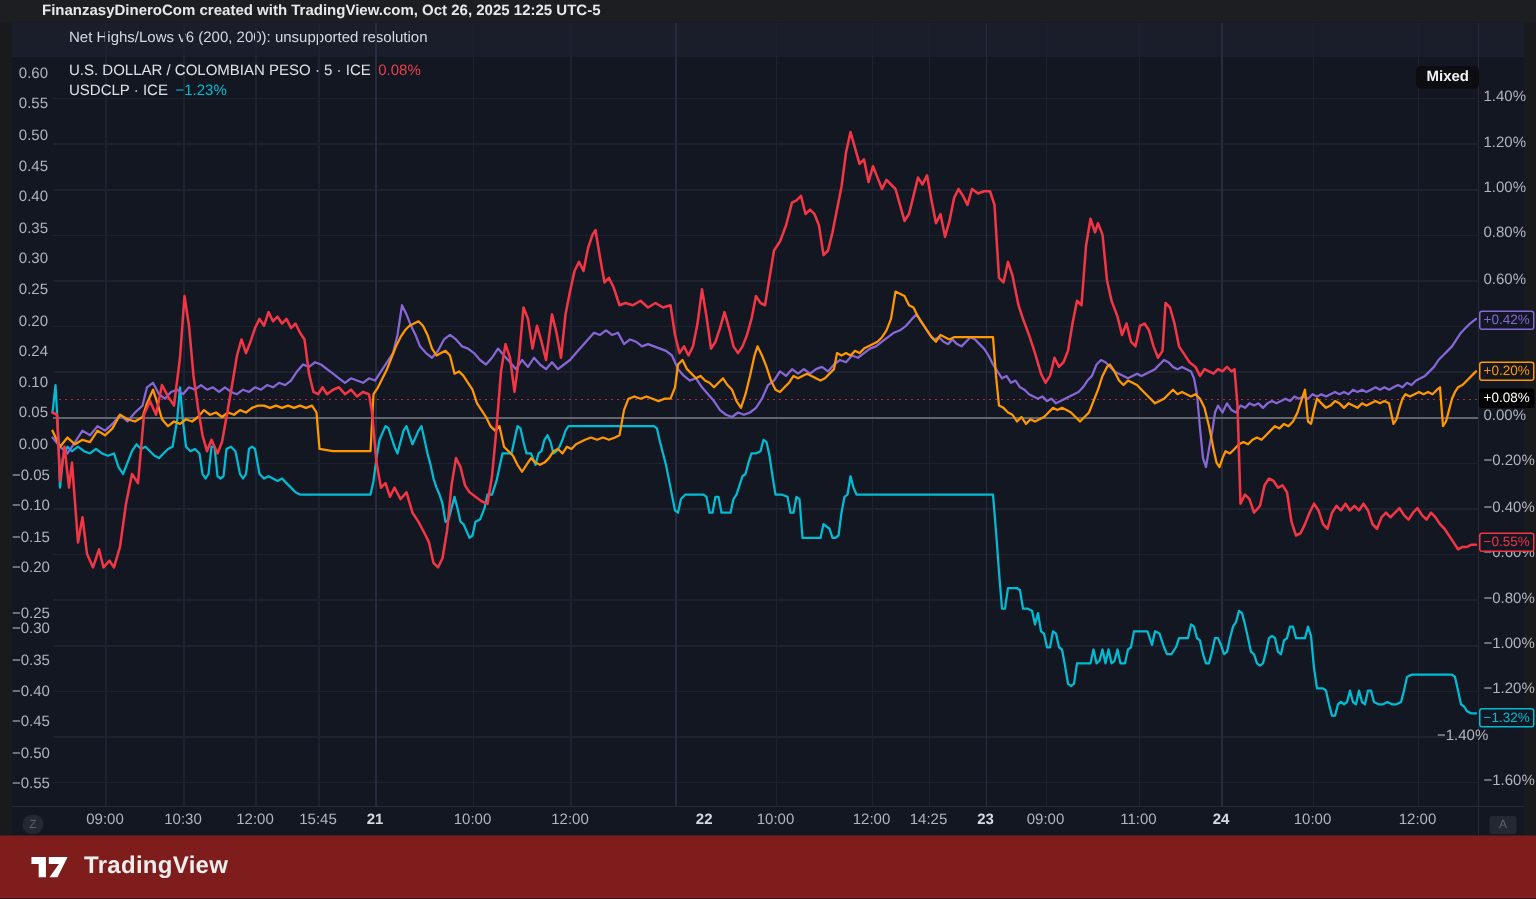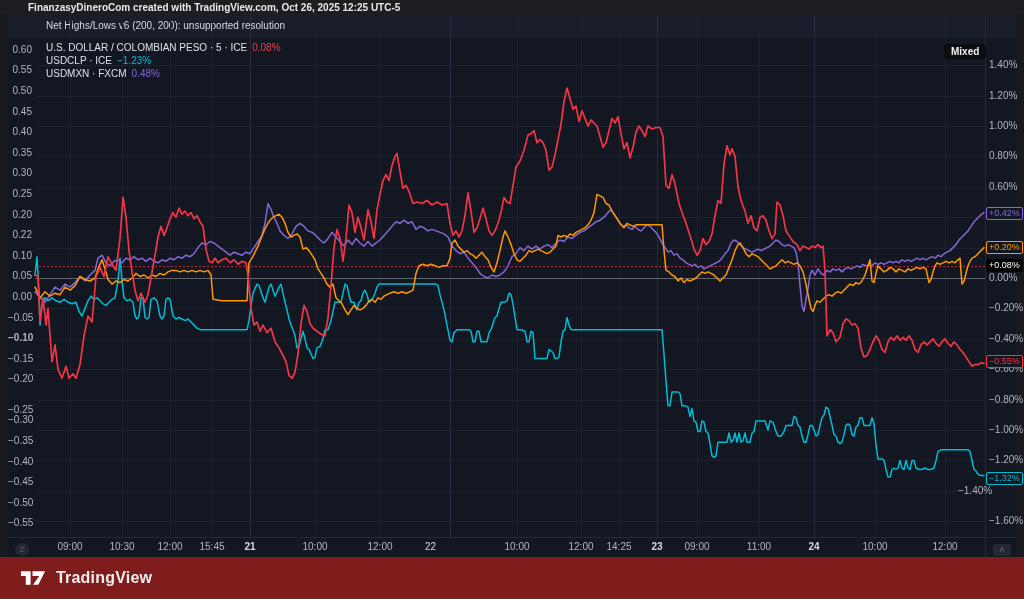--- a/index.html
+++ b/index.html
@@ -72,41 +72,40 @@
       <line x1="35" y1="266.34" x2="985" y2="266.34" stroke="#f23645" stroke-width="1" stroke-dasharray="1.5 2.5" opacity="0.7" shape-rendering="crispEdges"></line>
       <polyline points="35,275.0 37,256.7 39,293.2 40,325.1 42,305.4 45,297.8 48,300.8 52,297.8 56,300.8 60,302.3 64,299.3 68,302.3 72,303.8 76,302.3 79,311.4 82,316.0 85,308.4 88,300.8 91,296.2 94,299.3 97,297.8 100,300.8 103,303.8 106,305.4 109,302.3 112,299.3 115,297.8 118,281.0 120,258.2 122,281.0 124,297.8 127,300.8 130,299.3 133,302.3 135,316.0 137,319.0 139,316.0 141,297.8 143,297.8 145,317.5 147,319.0 149,317.5 151,299.3 154,297.8 157,300.8 160,316.0 162,319.0 164,316.0 166,299.3 168,297.8 170,299.3 173,316.0 176,319.0 179,317.5 182,319.0 185,320.6 188,319.0 191,322.1 194,325.1 197,328.2 200,329.7 215,329.7 232,329.7 247,329.7 249,320.6 251,305.4 253,293.2 255,288.6 257,284.1 259,285.6 261,291.7 263,297.8 265,302.3 267,294.7 269,287.1 271,284.1 273,290.2 275,296.2 277,291.7 279,287.1 281,284.1 283,293.2 285,302.3 287,309.9 289,319.0 291,325.1 293,329.7 295,335.8 297,347.9 299,346.4 301,338.8 303,331.2 305,338.8 307,347.9 309,349.4 311,354.0 313,358.6 315,357.0 317,347.9 320,346.4 323,338.8 325,329.7 328,329.7 331,320.6 333,311.4 335,302.3 338,302.3 341,302.3 343,293.2 345,284.1 347,285.6 349,294.7 351,302.3 354,302.3 357,309.9 359,302.3 361,300.8 363,293.2 365,290.2 367,294.7 369,302.3 371,300.8 373,297.8 375,293.2 377,287.1 379,284.1 388,284.1 400,284.1 412,284.1 424,284.1 436,284.1 438,285.6 440,294.7 444,309.9 447,325.1 450,340.3 452,341.8 454,332.7 457,329.7 463,329.7 469,329.7 471,331.2 473,341.8 475,341.8 477,331.2 479,331.2 481,341.8 484,341.8 487,341.8 489,332.7 491,329.7 493,323.6 495,317.5 497,316.0 499,308.4 501,302.3 504,302.3 507,300.8 509,293.2 511,294.7 513,303.8 515,317.5 517,329.7 521,329.7 525,331.2 527,341.8 529,341.8 531,331.2 533,332.7 535,358.6 539,358.6 544,358.6 547,358.6 549,349.4 551,351.0 553,352.5 555,358.6 557,358.6 559,357.0 561,341.8 563,331.2 565,329.7 567,317.5 569,325.1 571,329.7 578,329.7 586,329.7 594,329.7 602,329.7 612,329.7 624,329.7 636,329.7 648,329.7 658,329.7 662,329.7 664,354.0 666,381.4 668,405.7 670,405.7 672,392.0 675,392.0 678,392.0 680,393.5 682,405.7 685,405.7 688,407.2 690,416.3 692,408.7 694,420.9 696,422.4 698,431.5 700,431.5 702,420.9 704,422.4 706,431.5 708,433.0 710,443.7 712,455.8 714,457.4 716,455.8 718,442.2 721,442.2 724,442.2 727,442.2 729,433.0 731,442.2 733,440.6 735,433.0 737,442.2 739,433.0 741,442.2 743,440.6 745,433.0 747,442.2 750,442.2 752,433.0 754,431.5 756,420.9 759,420.9 762,420.9 765,420.9 768,430.0 770,420.9 773,422.4 776,431.5 778,436.1 781,436.1 784,431.5 786,425.4 789,425.4 792,425.4 794,416.3 796,417.8 798,425.4 800,427.0 802,436.1 804,442.2 806,442.2 808,434.6 810,425.4 812,425.4 814,430.0 816,436.1 818,434.6 820,425.4 822,417.8 824,414.8 826,407.2 828,408.7 830,416.3 832,425.4 834,434.6 836,436.1 838,442.2 840,443.7 842,442.2 844,434.6 846,425.4 848,423.9 850,425.4 852,434.6 854,436.1 856,427.0 858,425.4 860,417.8 862,417.8 864,425.4 867,425.4 870,425.4 872,417.8 874,423.9 876,445.2 878,458.9 880,458.9 882,458.9 884,460.4 886,469.5 888,477.1 890,477.1 892,469.5 894,468.0 896,469.5 898,468.0 900,460.4 902,468.0 904,469.5 906,460.4 908,468.0 910,469.5 912,460.4 914,460.4 916,468.0 919,469.5 922,469.5 925,468.0 928,469.5 931,469.5 934,468.0 936,460.4 938,451.3 941,449.8 944,449.8 948,449.8 952,449.8 956,449.8 960,449.8 964,449.8 968,449.8 970,451.3 972,460.4 974,469.5 976,471.0 978,474.1 981,475.6 984,475.6" fill="none" stroke="#00bcd4" stroke-width="1.5" stroke-linejoin="round" stroke-linecap="round"></polyline>
       <polyline points="35,291.7 40,297.8 45,302.3 50,294.7 55,287.1 60,290.2 65,284.1 70,287.1 75,282.6 80,276.5 85,281.0 90,275.0 95,270.4 98,258.2 102,255.2 106,262.8 110,265.8 114,261.3 118,259.8 122,262.8 126,258.2 130,259.8 134,256.7 138,259.8 142,258.2 146,261.3 150,258.2 154,261.3 158,262.8 162,259.8 166,261.3 170,258.2 174,259.8 178,256.7 182,258.2 186,255.2 190,256.7 194,253.7 198,247.6 202,243.0 206,244.6 210,241.5 214,243.0 218,246.1 222,249.1 226,252.2 230,255.2 234,252.2 238,253.7 242,255.2 246,252.2 250,253.7 254,247.6 258,241.5 262,235.4 265,223.3 268,203.5 271,209.6 274,217.2 277,223.3 280,230.9 284,235.4 288,238.5 292,233.9 296,226.3 300,223.3 304,226.3 308,230.9 312,232.4 316,235.4 320,240.0 324,243.0 328,238.5 332,232.4 336,237.0 340,241.5 344,246.1 348,240.0 352,244.6 356,238.5 360,243.0 364,246.1 368,241.5 372,246.1 376,243.0 380,240.0 384,235.4 388,230.9 392,226.3 396,221.8 400,223.3 404,220.2 408,223.3 412,221.8 416,229.4 420,226.3 424,227.8 428,230.9 432,229.4 436,230.9 440,232.4 444,233.9 448,237.0 452,246.1 456,250.6 460,253.7 464,252.2 468,258.2 472,262.8 476,267.4 480,273.4 484,276.5 488,278.0 492,275.0 496,276.5 500,275.0 504,271.9 508,265.8 512,256.7 516,253.7 520,247.6 524,250.6 528,246.1 532,249.1 536,246.1 540,249.1 544,246.1 548,244.6 552,247.6 556,243.0 560,240.0 564,241.5 568,237.0 572,238.5 576,235.4 580,232.4 584,230.9 588,227.8 592,224.8 596,221.8 600,220.2 604,217.2 608,212.6 611,209.6 614,214.2 617,218.7 620,223.3 623,226.3 626,224.8 629,227.8 632,229.4 635,226.3 638,229.4 641,230.9 644,227.8 647,224.8 650,226.3 653,229.4 656,232.4 659,237.0 662,243.0 665,247.6 668,252.2 671,250.6 674,255.2 677,253.7 680,258.2 683,259.8 686,262.8 689,264.3 692,265.8 695,264.3 698,267.4 701,265.8 704,268.9 707,267.4 710,265.8 713,264.3 716,262.8 719,261.3 722,258.2 725,253.7 728,250.6 731,243.0 734,240.0 737,241.5 740,244.6 743,247.6 746,249.1 749,250.6 752,252.2 755,250.6 758,249.1 761,250.6 764,249.1 767,247.6 770,246.1 773,243.0 776,240.0 779,241.5 782,244.6 785,246.1 788,244.6 791,246.1 794,247.6 796,252.2 798,262.8 800,285.6 802,305.4 804,311.4 806,299.3 808,288.6 810,275.0 812,270.4 815,275.0 818,268.9 821,273.4 824,275.0 827,270.4 830,271.9 833,268.9 836,270.4 839,268.9 842,271.9 845,268.9 848,267.4 851,268.9 854,267.4 857,265.8 860,267.4 863,264.3 866,265.8 869,264.3 872,265.8 875,262.8 878,264.3 881,262.8 884,264.3 887,262.8 890,261.3 893,262.8 896,261.3 899,262.8 902,259.8 905,261.3 908,259.8 911,261.3 914,259.8 917,258.2 920,259.8 923,258.2 926,259.8 929,258.2 932,256.7 935,258.2 938,255.2 941,256.7 944,253.7 947,252.2 950,250.6 953,247.6 956,244.6 959,240.0 962,237.0 965,233.9 968,230.9 971,226.3 974,221.8 977,218.7 980,215.7 984,212.6" fill="none" stroke="#8767d6" stroke-width="1.5" stroke-linejoin="round" stroke-linecap="round"></polyline>
       <polyline points="35,287.1 40,297.8 45,291.7 50,296.2 55,293.2 60,294.7 65,287.1 70,290.2 75,285.6 80,276.5 85,279.5 90,281.0 95,278.0 98,268.9 102,259.8 105,268.9 108,279.5 112,284.1 116,281.0 120,282.6 124,279.5 128,281.0 132,278.0 136,273.4 140,276.5 144,275.0 148,278.0 152,275.0 156,276.5 160,273.4 164,275.0 168,271.9 172,270.4 176,270.4 180,271.9 184,270.4 188,271.9 192,270.4 196,271.9 200,270.4 204,271.9 208,270.4 211,275.0 213,299.3 222,300.8 234,300.8 247,300.8 249,262.8 252,258.2 255,252.2 258,246.1 261,238.5 264,230.9 267,224.8 270,220.2 273,217.2 276,215.7 279,214.2 282,217.2 285,223.3 288,232.4 291,237.0 294,235.4 297,233.9 300,237.0 303,249.1 306,247.6 309,250.6 312,255.2 315,259.8 318,268.9 321,273.4 324,278.0 327,284.1 330,287.1 333,284.1 336,297.8 339,300.8 342,303.8 345,309.9 348,314.5 351,309.9 354,305.4 357,308.4 360,309.9 363,308.4 366,305.4 369,300.8 372,299.3 375,302.3 378,297.8 381,299.3 384,296.2 387,294.7 390,293.2 394,291.7 398,293.2 402,291.7 406,293.2 410,291.7 413,290.2 416,273.4 419,265.8 423,264.3 427,265.8 431,264.3 435,265.8 439,267.4 443,265.8 447,265.8 450,258.2 452,243.0 455,240.0 458,246.1 461,249.1 464,252.2 467,250.6 470,253.7 473,255.2 476,258.2 479,255.2 482,252.2 485,256.7 488,259.8 491,267.4 494,271.9 497,262.8 500,250.6 503,237.0 505,230.9 508,237.0 511,244.6 514,253.7 517,259.8 520,261.3 523,258.2 526,255.2 529,250.6 532,252.2 535,250.6 538,249.1 541,250.6 544,252.2 547,253.7 550,252.2 553,249.1 556,246.1 558,235.4 561,237.0 564,235.4 567,237.0 570,233.9 573,235.4 576,232.4 579,230.9 582,229.4 585,227.8 588,224.8 591,220.2 594,212.6 597,194.4 600,195.9 603,197.4 606,203.5 609,205.0 612,211.1 615,215.7 618,220.2 621,224.8 624,227.8 627,223.3 630,224.8 633,226.3 636,224.8 642,224.8 648,224.8 654,224.8 660,224.8 662,224.8 664,250.6 666,270.4 669,271.9 672,275.0 675,276.5 678,281.0 681,278.0 684,282.6 687,279.5 690,281.0 693,279.5 696,278.0 699,275.0 702,271.9 705,273.4 708,271.9 711,273.4 714,275.0 717,278.0 720,281.0 723,278.0 726,275.0 729,267.4 732,259.8 735,250.6 738,244.6 740,243.0 743,247.6 746,253.7 749,256.7 752,253.7 755,255.2 758,256.7 761,259.8 764,262.8 767,265.8 770,268.9 773,267.4 776,265.8 779,262.8 782,259.8 785,262.8 788,261.3 791,262.8 794,264.3 797,262.8 800,265.8 803,271.9 806,284.1 809,299.3 811,308.4 813,311.4 815,305.4 817,300.8 820,302.3 823,299.3 826,296.2 829,294.7 832,296.2 835,293.2 838,291.7 841,293.2 844,290.2 847,287.1 850,284.1 853,285.6 856,282.6 859,284.1 862,281.0 865,275.0 868,265.8 870,259.8 872,281.0 874,282.6 876,273.4 878,265.8 881,268.9 884,271.9 887,270.4 890,267.4 893,268.9 896,271.9 899,268.9 902,270.4 905,271.9 908,268.9 911,270.4 914,268.9 917,267.4 920,268.9 923,267.4 926,268.9 929,282.6 931,279.5 933,271.9 935,265.8 937,262.8 940,264.3 943,262.8 946,261.3 949,262.8 952,261.3 955,262.8 958,259.8 960,258.2 962,284.1 964,281.0 966,273.4 968,265.8 970,261.3 972,258.2 975,256.7 978,253.7 981,250.6 984,247.6" fill="none" stroke="#ff9800" stroke-width="1.5" stroke-linejoin="round" stroke-linecap="round"></polyline>
       <polyline points="35,275.0 38,276.5 40,320.6 43,297.8 46,325.1 48,308.4 52,361.6 55,344.9 58,369.2 62,378.3 66,366.2 69,378.3 73,373.8 76,378.3 80,364.6 84,335.8 88,316.0 92,322.1 96,276.5 100,267.4 104,276.5 108,256.7 112,264.3 116,270.4 120,238.5 123,197.4 126,217.2 129,250.6 132,271.9 135,290.2 138,300.8 141,293.2 145,302.3 148,294.7 151,278.0 155,255.2 158,237.0 161,226.3 164,235.4 167,227.8 170,218.7 173,212.6 176,217.2 179,208.1 182,214.2 185,211.1 188,215.7 191,212.6 194,218.7 197,215.7 200,221.8 203,226.3 206,249.1 209,261.3 212,262.8 215,258.2 218,262.8 222,259.8 226,258.2 230,262.8 234,259.8 238,264.3 242,261.3 246,262.8 248,275.0 251,308.4 254,325.1 257,322.1 260,331.2 263,325.1 267,332.7 271,328.2 275,341.8 279,347.9 283,355.5 286,361.6 289,375.3 292,378.3 295,372.2 298,354.0 301,323.6 304,305.4 307,311.4 310,323.6 313,328.2 317,331.2 321,334.2 325,335.8 328,317.5 331,285.6 334,247.6 337,229.4 340,238.5 343,261.3 346,238.5 349,205.0 352,212.6 355,232.4 358,217.2 361,227.8 364,240.0 368,209.6 371,221.8 374,238.5 377,209.6 380,194.4 383,180.7 386,174.6 389,180.7 392,165.5 395,156.4 397,153.4 400,171.6 403,188.3 406,185.3 409,191.4 413,203.5 417,202.0 422,203.5 427,200.5 432,205.0 437,202.0 442,205.0 447,203.5 450,223.3 453,235.4 456,230.9 459,237.0 462,230.9 465,215.7 468,192.9 471,211.1 474,232.4 477,227.8 480,218.7 483,208.1 486,218.7 489,230.9 492,235.4 495,230.9 498,223.3 501,212.6 504,197.4 507,202.0 510,203.5 513,185.3 516,167.0 520,161.0 524,150.3 528,135.1 531,133.6 534,130.6 537,142.7 540,139.7 543,142.7 546,150.3 549,170.1 552,167.0 555,154.9 558,139.7 561,124.5 564,101.7 567,88.0 570,98.6 573,109.3 576,106.2 579,121.4 582,110.8 585,118.4 588,126.0 591,119.9 594,123.0 597,126.0 600,136.6 603,147.3 606,142.7 609,130.6 612,118.4 615,123.0 618,116.9 621,133.6 624,148.8 627,142.7 630,157.9 633,147.3 636,132.1 639,126.0 642,130.6 645,136.6 648,126.0 652,129.0 656,127.5 660,127.5 663,136.6 666,185.3 669,188.3 672,174.6 675,183.8 679,203.5 682,212.6 686,223.3 690,235.4 694,249.1 697,255.2 700,250.6 703,238.5 706,244.6 709,241.5 712,233.9 715,215.7 718,200.5 721,203.5 724,164.0 727,145.8 730,154.9 732,148.8 735,156.4 738,186.8 741,200.5 745,211.1 748,223.3 751,215.7 754,227.8 757,230.9 760,217.2 763,215.7 766,220.2 769,230.9 772,238.5 775,233.9 777,202.0 780,205.0 783,215.7 786,230.9 789,235.4 793,241.5 797,244.6 800,250.6 803,246.1 806,247.6 809,249.1 812,246.1 815,247.6 818,244.6 821,247.6 823,246.1 825,270.4 827,335.8 830,329.7 833,332.7 836,341.8 840,337.3 843,323.6 846,319.0 849,320.6 852,325.1 855,323.6 858,328.2 861,347.9 864,357.0 867,355.5 870,349.4 873,341.8 876,335.8 879,340.3 882,349.4 885,352.5 888,341.8 891,337.3 894,340.3 897,335.8 900,340.3 903,337.3 906,340.3 909,335.8 912,340.3 915,349.4 918,352.5 921,344.9 924,341.8 927,344.9 930,341.8 933,338.8 936,343.4 939,346.4 942,341.8 945,338.8 948,343.4 951,346.4 954,341.8 957,344.9 960,349.4 963,352.5 966,357.0 969,361.6 972,366.2 975,364.6 978,364.6 981,363.1 984,363.1" fill="none" stroke="#f23645" stroke-width="1.7" stroke-linejoin="round" stroke-linecap="round"></polyline>
     </svg></div>
 
 <div class="legend" id="legend">
     <div class="legend-row"><span>U.S. DOLLAR / COLOMBIAN PESO · 5 · ICE</span><span class="legend-val" style="color: rgb(229, 64, 77);">0.08%</span></div>
     <div class="legend-row"><span>USDCLP · ICE</span><span class="legend-val" style="color: rgb(0, 188, 212);">−1.23%</span></div>
-    <div class="legend-row"><span>USDMXN · FXCM</span><span class="legend-val" style="color: rgb(135, 103, 214);">0.48%</span></div>
   </div>
 
 <div class="mixed">Mixed</div>
 
 <div id="left-scale">
     <div class="axis-label" style="left: 8px; width: 24px; text-align: right; top: 44px;">0.60</div>
     <div class="axis-label" style="left: 8px; width: 24px; text-align: right; top: 64px;">0.55</div>
     <div class="axis-label" style="left: 8px; width: 24px; text-align: right; top: 85px;">0.50</div>
     <div class="axis-label" style="left: 8px; width: 24px; text-align: right; top: 106px;">0.45</div>
     <div class="axis-label" style="left: 8px; width: 24px; text-align: right; top: 126px;">0.40</div>
     <div class="axis-label" style="left: 8px; width: 24px; text-align: right; top: 147px;">0.35</div>
     <div class="axis-label" style="left: 8px; width: 24px; text-align: right; top: 167px;">0.30</div>
     <div class="axis-label" style="left: 8px; width: 24px; text-align: right; top: 188px;">0.25</div>
     <div class="axis-label" style="left: 8px; width: 24px; text-align: right; top: 209px;">0.20</div>
-    <div class="axis-label" style="left: 8px; width: 24px; text-align: right; top: 229px;">0.22</div>
+    <div class="axis-label" style="left: 8px; width: 24px; text-align: right; top: 229px;">0.24</div>
     <div class="axis-label" style="left: 8px; width: 24px; text-align: right; top: 250px;">0.10</div>
     <div class="axis-label" style="left: 8px; width: 24px; text-align: right; top: 270px;">0.05</div>
     <div class="axis-label" style="left: 8px; width: 24px; text-align: right; top: 291px;">0.00</div>
     <div class="axis-label" style="left: 8px; width: 24px; text-align: right; top: 312px;">−0.05</div>
-    <div class="axis-label" style="left: 8px; width: 24px; text-align: right; top: 332px; font-weight: bold;">−0.10</div>
+    <div class="axis-label" style="left: 8px; width: 24px; text-align: right; top: 332px;">−0.10</div>
     <div class="axis-label" style="left: 8px; width: 24px; text-align: right; top: 353px;">−0.15</div>
     <div class="axis-label" style="left: 8px; width: 24px; text-align: right; top: 373px;">−0.20</div>
     <div class="axis-label" style="left: 8px; width: 24px; text-align: right; top: 404px;">−0.25</div>
     <div class="axis-label" style="left: 8px; width: 24px; text-align: right; top: 414px;">−0.30</div>
     <div class="axis-label" style="left: 8px; width: 24px; text-align: right; top: 435px;">−0.35</div>
     <div class="axis-label" style="left: 8px; width: 24px; text-align: center; top: 456px;">−0.40</div>
     <div class="axis-label" style="left: 8px; width: 24px; text-align: right; top: 476px;">−0.45</div>
     <div class="axis-label" style="left: 8px; width: 24px; text-align: right; top: 497px;">−0.50</div>
     <div class="axis-label" style="left: 8px; width: 24px; text-align: right; top: 517px;">−0.55</div>
   </div>
@@ -127,21 +126,21 @@
     <div class="axis-label" style="left: 989px; top: 515.2px;">−1.60%</div>
   </div>
 <div id="time-scale">
     <div class="axis-label" style="left: 45px; width: 50px; text-align: center; top: 541px; color: rgb(178, 181, 190); font-weight: normal;">09:00</div>
     <div class="axis-label" style="left: 97px; width: 50px; text-align: center; top: 541px; color: rgb(178, 181, 190); font-weight: normal;">10:30</div>
     <div class="axis-label" style="left: 145px; width: 50px; text-align: center; top: 541px; color: rgb(178, 181, 190); font-weight: normal;">12:00</div>
     <div class="axis-label" style="left: 187px; width: 50px; text-align: center; top: 541px; color: rgb(178, 181, 190); font-weight: normal;">15:45</div>
     <div class="axis-label" style="left: 225px; width: 50px; text-align: center; top: 541px; color: rgb(214, 217, 224); font-weight: bold;">21</div>
     <div class="axis-label" style="left: 290px; width: 50px; text-align: center; top: 541px; color: rgb(178, 181, 190); font-weight: normal;">10:00</div>
     <div class="axis-label" style="left: 355px; width: 50px; text-align: center; top: 541px; color: rgb(178, 181, 190); font-weight: normal;">12:00</div>
-    <div class="axis-label" style="left: 425px; width: 50px; text-align: left; top: 541px; color: rgb(214, 217, 224); font-weight: normal;">22</div>
+    <div class="axis-label" style="left: 425px; width: 50px; text-align: right; top: 541px; color: rgb(214, 217, 224); font-weight: bold;">22</div>
     <div class="axis-label" style="left: 492px; width: 50px; text-align: center; top: 541px; color: rgb(178, 181, 190); font-weight: normal;">10:00</div>
     <div class="axis-label" style="left: 556px; width: 50px; text-align: center; top: 541px; color: rgb(178, 181, 190); font-weight: normal;">12:00</div>
     <div class="axis-label" style="left: 594px; width: 50px; text-align: center; top: 541px; color: rgb(178, 181, 190); font-weight: normal;">14:25</div>
     <div class="axis-label" style="left: 632px; width: 50px; text-align: center; top: 541px; color: rgb(214, 217, 224); font-weight: bold;">23</div>
     <div class="axis-label" style="left: 672px; width: 50px; text-align: center; top: 541px; color: rgb(178, 181, 190); font-weight: normal;">09:00</div>
     <div class="axis-label" style="left: 734px; width: 50px; text-align: center; top: 541px; color: rgb(178, 181, 190); font-weight: normal;">11:00</div>
     <div class="axis-label" style="left: 789px; width: 50px; text-align: center; top: 541px; color: rgb(214, 217, 224); font-weight: bold;">24</div>
     <div class="axis-label" style="left: 850px; width: 50px; text-align: center; top: 541px; color: rgb(178, 181, 190); font-weight: normal;">10:00</div>
     <div class="axis-label" style="left: 920px; width: 50px; text-align: center; top: 541px; color: rgb(178, 181, 190); font-weight: normal;">12:00</div>
   </div>

